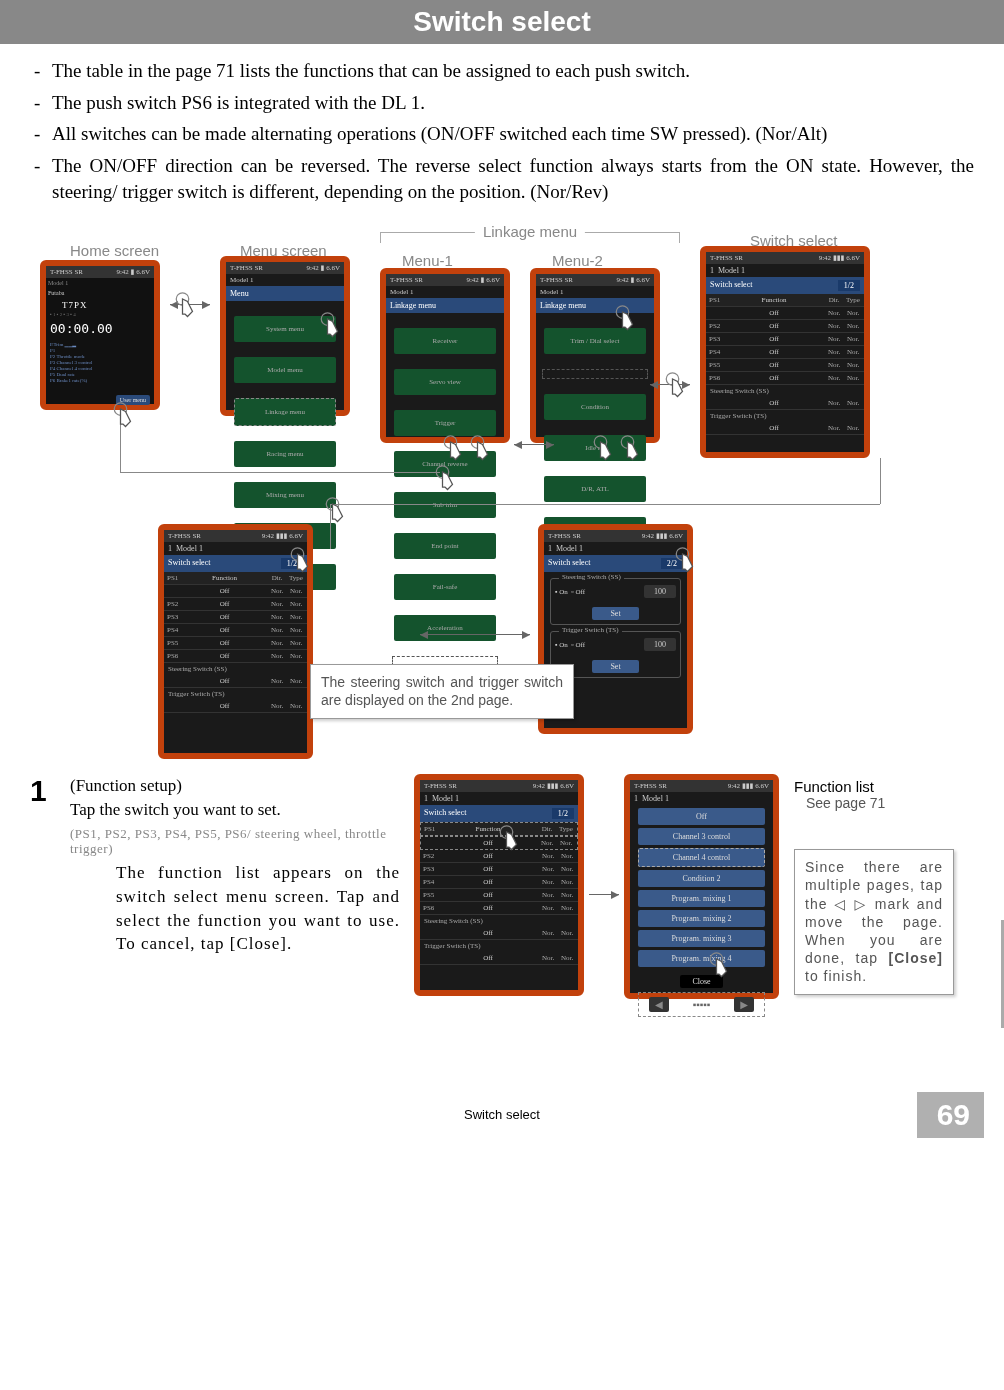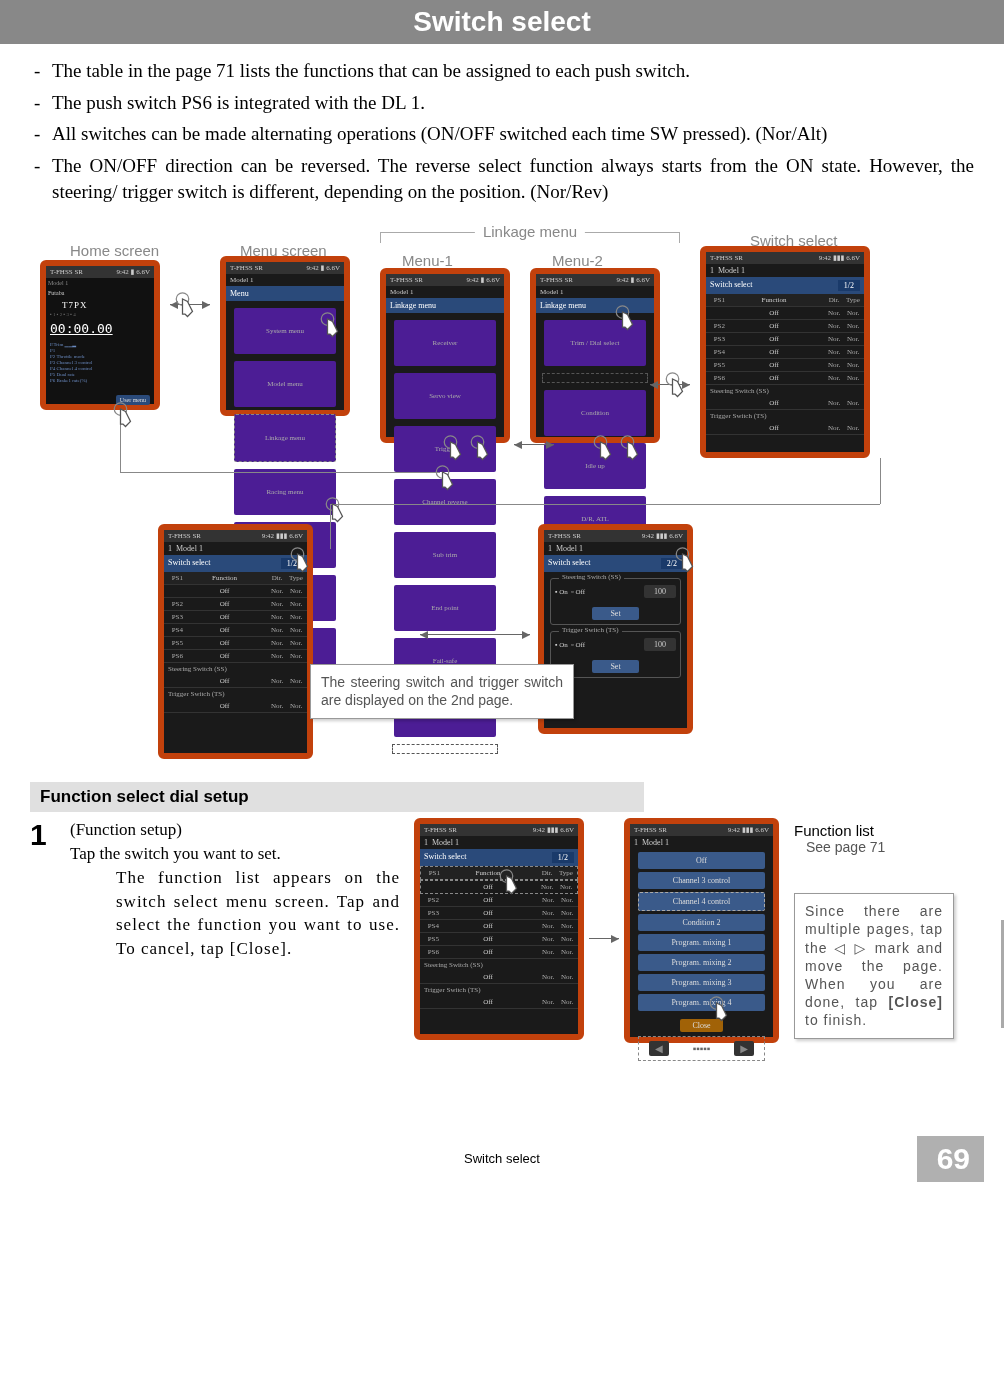--- a/index.html
+++ b/index.html
@@ -10,25 +10,25 @@
   .bullets { margin-top: 6px; }
   .bullets .bullet { display: flex; font-size: 19px; line-height: 1.35; margin-bottom: 6px; }
   .bullets .dash { width: 22px; flex-shrink: 0; padding-left: 4px; }
   .bullets .btxt { flex: 1; text-align: justify; }
   .diagram-area { position: relative; height: 560px; margin-top: 10px; }
   .lbl { position: absolute; font-family: Arial, sans-serif; font-size: 15px; color: #888; text-align: center; }
   .screen { position: absolute; background: #1a1a1a; border-radius: 6px; border: 6px solid #c2410c; }
   .screen .hdr { background: #333; color: #ccc; font-size: 7px; padding: 2px 4px; display: flex; justify-content: space-between; }
   .screen .bluebar { background: #2a4a7a; color: #fff; font-size: 8px; padding: 3px 4px; display: flex; justify-content: space-between; }
   .screen .row { display: flex; font-size: 7px; color: #ccc; padding: 2px 3px; border-bottom: 1px solid #333; }
-  .screen .row .c1 { width: 16px; color: #aaa; text-align: right; }
+  .screen .row .c1 { width: 16px; color: #aaa; }
   .screen .row .c2 { flex: 1; text-align: center; color: #ccc; }
   .screen .row .c3 { width: 22px; text-align: center; color: #aaa; }
   .screen .row .c4 { width: 16px; text-align: center; color: #aaa; }
-  .menubtn { background: #4c1d95; color: #aaa; font-size: 7px; text-align: center; padding: 19px; margin: 7px 8px; border-radius: 2px; }
+  .menubtn { background: #14532d; color: #aaa; font-size: 7px; text-align: center; padding: 9px; margin: 15px 8px; border-radius: 2px; }
   .dashbox { border: 1px dashed #555; margin: 2px 6px; height: 10px; }
   .pointer { position: absolute; width: 30px; height: 30px; }
   .pointer svg { width: 100%; height: 100%; }
   .arrow-h { position: absolute; border-top: 1px solid #666; height: 0; }
   .arrow-h::before, .arrow-h::after { content: ""; position: absolute; top: -4px; width: 0; height: 0; border-top: 4px solid transparent; border-bottom: 4px solid transparent; }
   .arrow-h.both::before { left: 0; border-right: 8px solid #666; }
   .arrow-h.both::after { right: 0; border-left: 8px solid #666; }
   .arrow-h.right::after { right: 0; border-left: 8px solid #666; }
   .notebox { position: absolute; background: #fff; border: 1px solid #999; box-shadow: 2px 2px 3px rgba(0,0,0,0.2); padding: 8px 10px; font-family: Arial, sans-serif; font-size: 14px; color: #555; text-align: justify; line-height: 1.3; }
   .linkage-wrap { position: absolute; border-top: 1px solid #aaa; }
@@ -43,21 +43,21 @@
   .step-txt .small { font-size: 13px; color: #888; line-height: 1.2; margin: 4px 0; letter-spacing: 0.5px; }
   .step-txt .spaced { letter-spacing: 1px; margin-left: 46px; }
   .diag2 { position: relative; flex: 1; height: 300px; }
   .footer { display: flex; align-items: center; justify-content: center; position: relative; margin-top: 20px; height: 40px; }
   .footer .ftitle { font-family: Arial, sans-serif; font-size: 13px; }
   .footer .pnum { position: absolute; right: -10px; bottom: -4px; background: #b0b0b0; color: #fff; font-family: Arial, sans-serif; font-size: 30px; font-weight: bold; padding: 6px 14px 6px 20px; }
   .side-tab { position: absolute; right: -30px; top: 920px; background: #aaa; color: #fff; font-family: Arial, sans-serif; font-weight: bold; font-size: 18px; writing-mode: vertical-rl; padding: 16px 6px; }
   .home-scr { background: #111; }
   .home-scr .t { font-size: 6px; color: #888; padding: 2px; }
   .home-scr .big { font-size: 9px; color: #fff; padding: 2px 16px; letter-spacing: 1px; }
-  .home-scr .time { font-size: 13px; color: #fff; padding: 4px; text-align: left; font-family: monospace; text-decoration: underline; }
+  .home-scr .time { font-size: 13px; color: #fff; padding: 4px; text-align: left; font-family: monospace; }
   .home-scr .bars { padding: 2px 4px; }
   .home-scr .bars div { font-size: 5px; color: #6a8ac0; line-height: 1.2; }
   .funcitem { background: #3a5a8a; color: #ddd; font-size: 8px; text-align: center; padding: 4px; margin: 3px 8px; border-radius: 2px; }
   .navarr { display: flex; justify-content: space-between; padding: 4px 10px; }
   .navarr span { color: #888; font-size: 10px; background: #333; padding: 2px 6px; border-radius: 2px; }
 </style>
 </head>
 <body>
 
 <div class="page">
@@ -398,27 +398,27 @@
     <div class="pointer" style="left:640px; top:330px;"><svg viewBox="0 0 24 24">
           <circle cx="10" cy="8" r="5" fill="none" stroke="#888" stroke-width="1"></circle>
           <path d="M10 8 L10 20 L12 20 L14 22 L18 18 L16 14 L14 10 Z" fill="#fff" stroke="#555" stroke-width="1"></path>
         </svg></div>
 
     <div class="arrow-h both" style="left:390px; top:420px; width:110px;"></div>
 
     <div class="notebox" style="left:280px; top:450px; width:264px;">The steering switch and trigger switch are displayed on the 2nd page.</div>
   </div>
 
-  <div class="section-hdr">Function select dial setup</div>
 
   <div class="step-area">
     <div class="step-num">1</div>
     <div class="step-txt">
       <p>(Function setup)</p>
       <p>Tap the switch you want to set.</p>
+      <p class="small">(PS1, PS2, PS3, PS4, PS5, PS6/ steering wheel, throttle trigger)</p>
       <p class="spaced" style="text-align:justify">The function list appears on the switch select menu screen. Tap and select the function you want to use. To cancel, tap [Close].</p>
     </div>
 
     <div class="diag2">
 
       <div class="screen" style="left:0px; top:0px; width:170px; height:222px;">
         <div class="hdr">
             <span>T-FHSS SR</span>
             <span><span>9:42</span> ▮▮▮ <span>6.6V</span></span>
           </div>
@@ -498,21 +498,21 @@
           </div>
         <div style="font-size:8px;color:#ccc;padding:2px 4px">1&nbsp;&nbsp;<span>Model 1</span></div>
         <div class="funcitem">Off</div>
         <div class="funcitem">Channel 3 control</div>
         <div class="funcitem" style="border:1px dashed #aaa">Channel 4 control</div>
         <div class="funcitem">Condition 2</div>
         <div class="funcitem">Program. mixing 1</div>
         <div class="funcitem">Program. mixing 2</div>
         <div class="funcitem">Program. mixing 3</div>
         <div class="funcitem">Program. mixing 4</div>
-        <div style="text-align:center"><span style="background:#a16207;color:#ddd;font-size:8px;padding:2px 12px;border-radius:2px">Close</span></div>
+        <div style="text-align:center"><span style="background:#000000;color:#ddd;font-size:8px;padding:2px 12px;border-radius:2px">Close</span></div>
         <div class="navarr" style="border:1px dashed #888; margin:4px 8px 2px 8px">
             <span>◀</span>
             <span style="background:none;color:#666">▪▪▪▪▪</span>
             <span>▶</span>
           </div>
       </div>
       <div class="pointer" style="left:290px; top:175px;"><svg viewBox="0 0 24 24">
             <circle cx="10" cy="8" r="5" fill="none" stroke="#888" stroke-width="1"></circle>
             <path d="M10 8 L10 20 L12 20 L14 22 L18 18 L16 14 L14 10 Z" fill="#fff" stroke="#555" stroke-width="1"></path>
           </svg></div>

